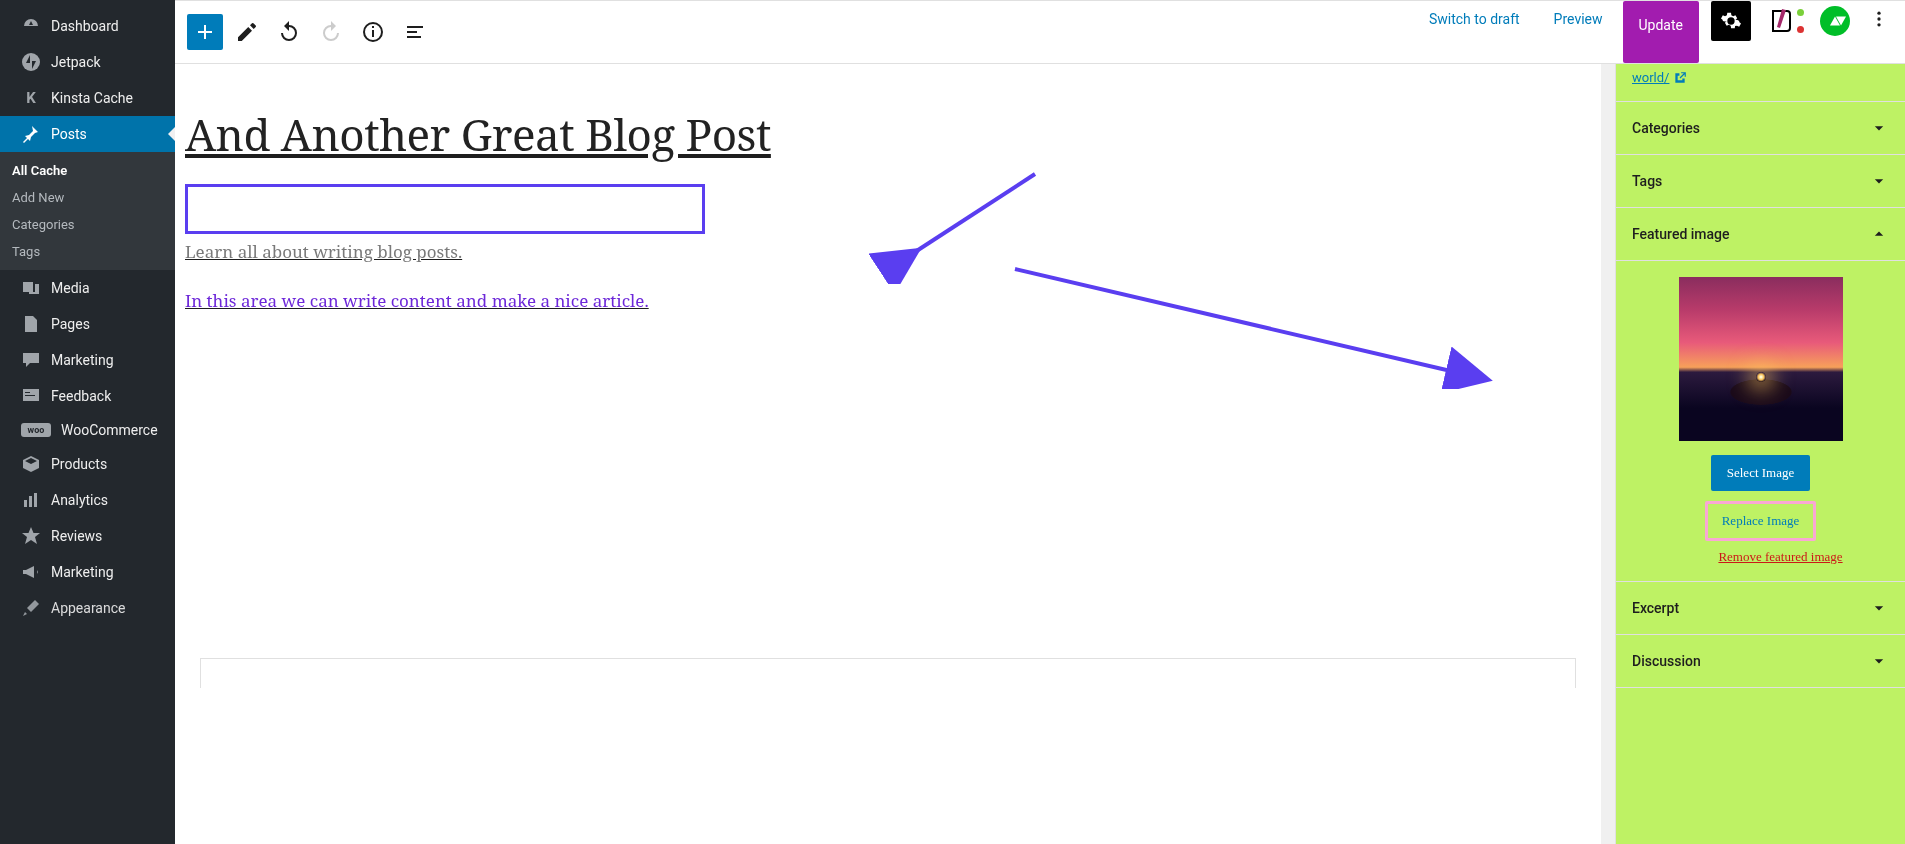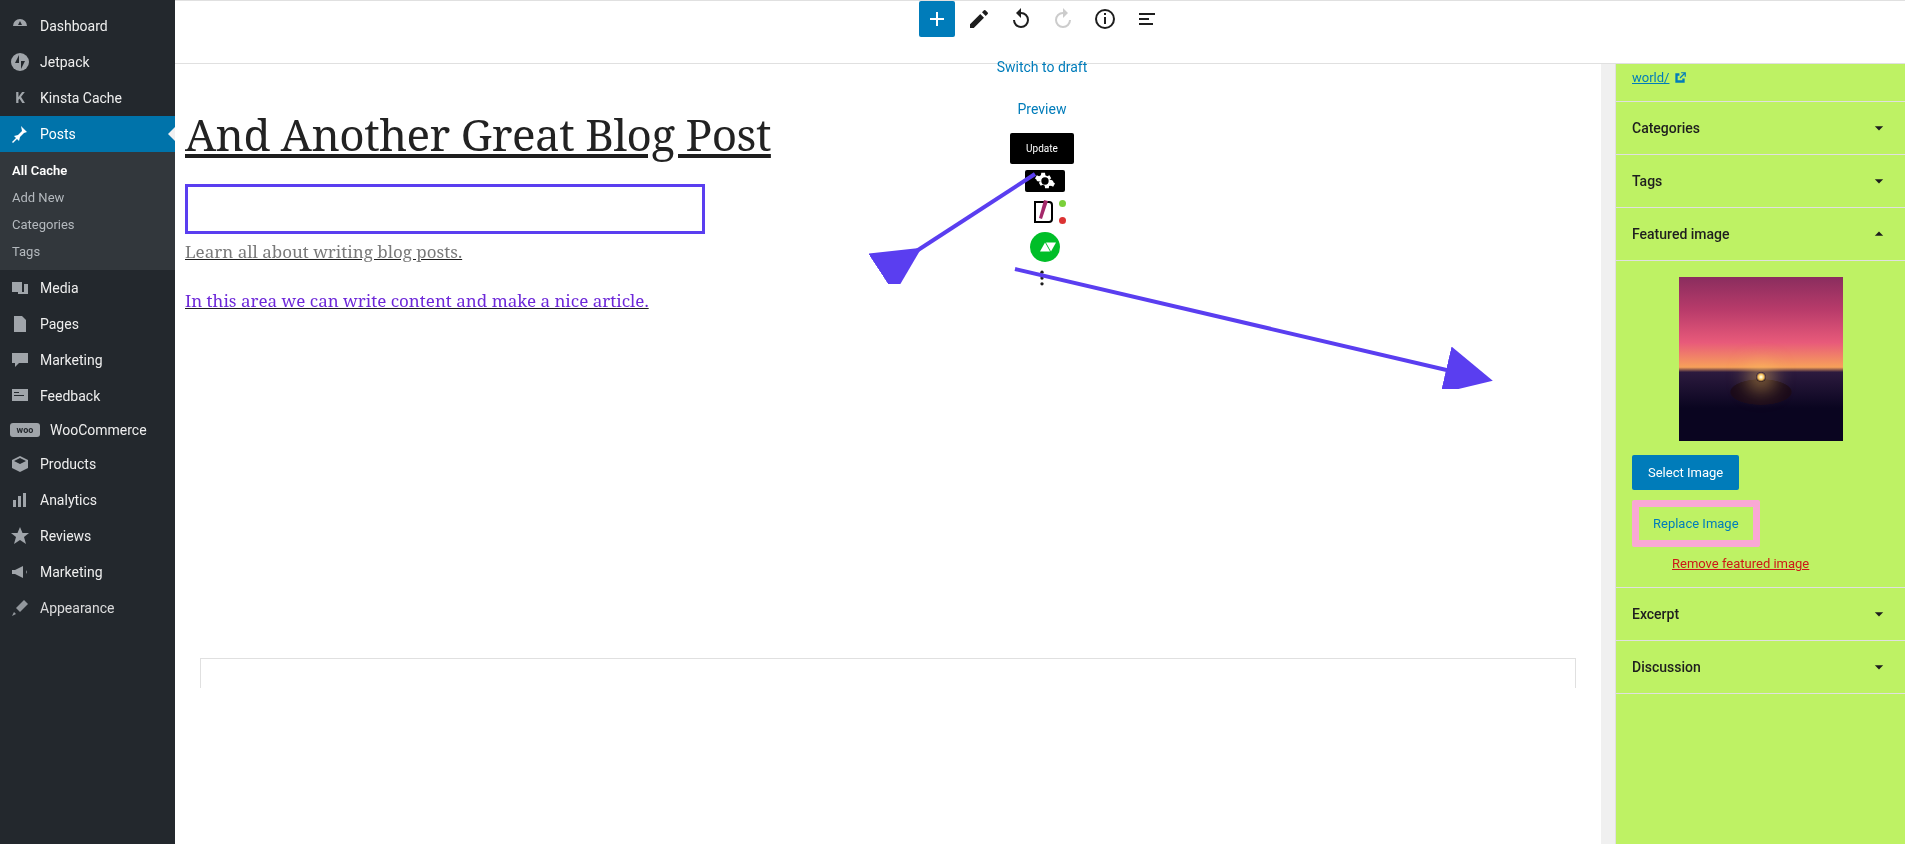--- a/index.html
+++ b/index.html
@@ -21,21 +21,21 @@
     background: #23282d;
     color: #eee;
     flex-shrink: 0;
     padding-top: 8px;
     overflow-y: auto;
   }
   .sb-item {
     display: flex;
     align-items: center;
     gap: 10px;
-    padding: 8px 10px;
+    padding: 8px 21px;
     cursor: pointer;
     color: #eee;
     font-size: 14px;
     position: relative;
   }
   .sb-item.active {
     background: #0073aa;
     color: #fff;
   }
   .sb-item.active::after {
@@ -76,24 +76,22 @@
     display: flex;
     flex-direction: column;
     background: #fff;
     min-width: 0;
   }
   .topbar {
     height: 64px;
     border-bottom: 1px solid #e0e0e0;
     border-top: 1px solid #e0e0e0;
     display: flex;
-    align-items: center;
     padding: 0 8px 0 12px;
     gap: 6px;
-    flex-direction: column;
   }
   .tb-left { display:flex; align-items:center; gap:6px; }
   .tb-btn {
     width: 36px; height: 36px;
     display: flex; align-items: center; justify-content: center;
     border-radius: 2px;
     cursor: pointer;
     color: #1e1e1e;
   }
   .tb-btn svg { width: 24px; height: 24px; fill: currentColor; }
@@ -103,26 +101,26 @@
   }
   .tb-btn.disabled { color: #ccc; cursor: default; }
   .tb-spacer { flex: 1; }
   .tb-link {
     color: #007cba;
     padding: 10px 14px;
     cursor: pointer;
     font-size: 14px;
   }
   .tb-primary {
-    background: #000000;
+    background: #a21caf;
     color: #fff;
-    padding: 10px 16px;
+    padding: 16px 16px;
     border-radius: 2px;
     cursor: pointer;
-    font-size: 10px;
+    font-size: 14px;
   }
   .tb-sq {
     width: 40px; height: 40px;
     display:flex;align-items:center;justify-content:center;
     margin-left: 6px;
     cursor:pointer;
   }
   .tb-sq.dark { background:#000; color:#fff; border-radius:2px; }
   .yoast-icon { display:flex; align-items:center; position:relative; width:28px; height:28px; }
   .jetpack-circle {
@@ -262,29 +260,29 @@
     display:inline-block;
     background:#007cba; color:#fff;
     padding: 10px 16px;
     border-radius:2px;
     cursor:pointer;
     font-size:13px;
     margin-bottom: 10px;
   }
   .btn-secondary {
     display:inline-block;
-    border: 7px solid #f9a8d4;
+    border: 3px solid #f9a8d4;
     color:#007cba;
     padding: 9px 14px;
     border-radius:2px;
     cursor:pointer;
     font-size:13px;
     margin-bottom: 8px;
   }
-  .panel-actions { text-align: left; }
+  .panel-actions { text-align: center; font-family: Liberation Serif, serif; }
   .link-danger {
     color:#cc1818;
     font-size: 13px;
     text-decoration: underline;
     cursor: pointer;
     display:inline-block;
     margin-left:40px;
   }
 </style>
 </head>

